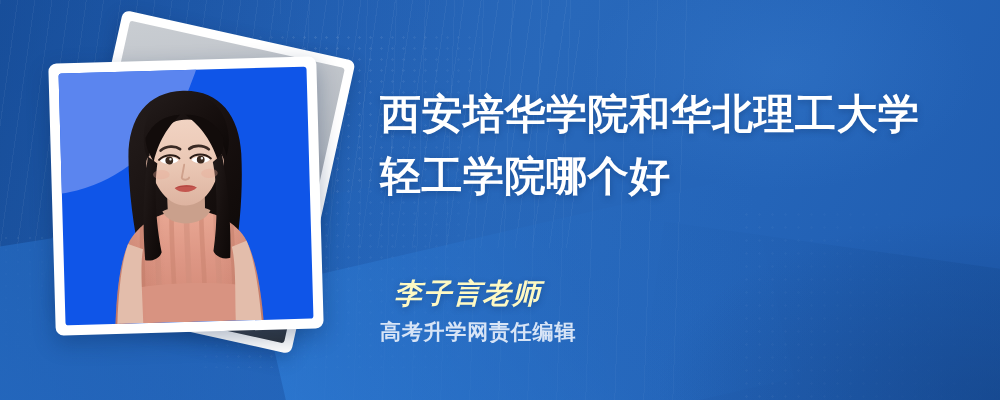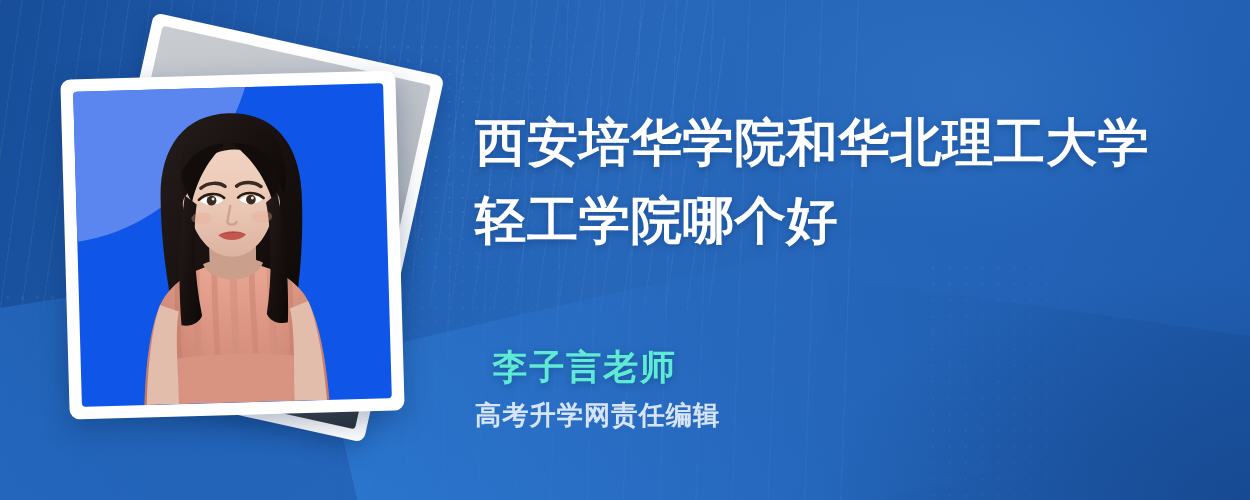--- a/index.html
+++ b/index.html
@@ -223,25 +223,26 @@
     font-weight: bold;
     line-height: 62px;
     letter-spacing: .5px;
     text-shadow: 0 2px 6px rgba(10,40,90,0.35);
     margin-top: 13px;
   }
   .author-name {
     position: absolute;
     top: 275px;
     left: 14px;
-    color: #5eead4;
+    color: #fef9c3;
     font-size: 28px;
     font-weight: bold;
     letter-spacing: 1.5px;
     text-shadow: 0 2px 6px rgba(10,40,90,0.35);
+    font-style: italic;
   }
   .author-role {
     position: absolute;
     top: 318px;
     left: 0;
     color: #d7e4f6;
     font-size: 21px;
     font-weight: bold;
     letter-spacing: .8px;
   }

